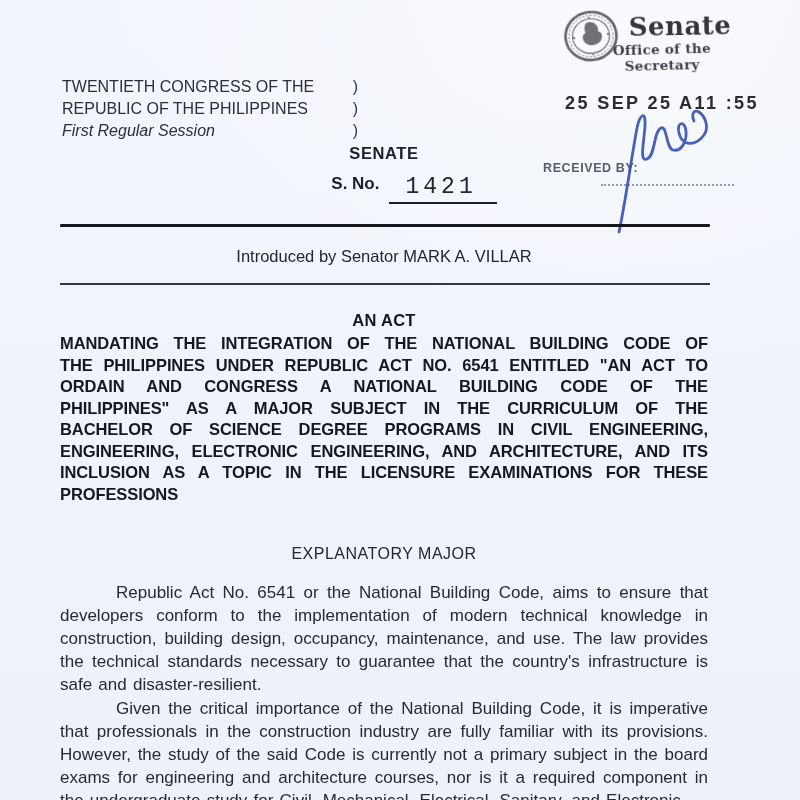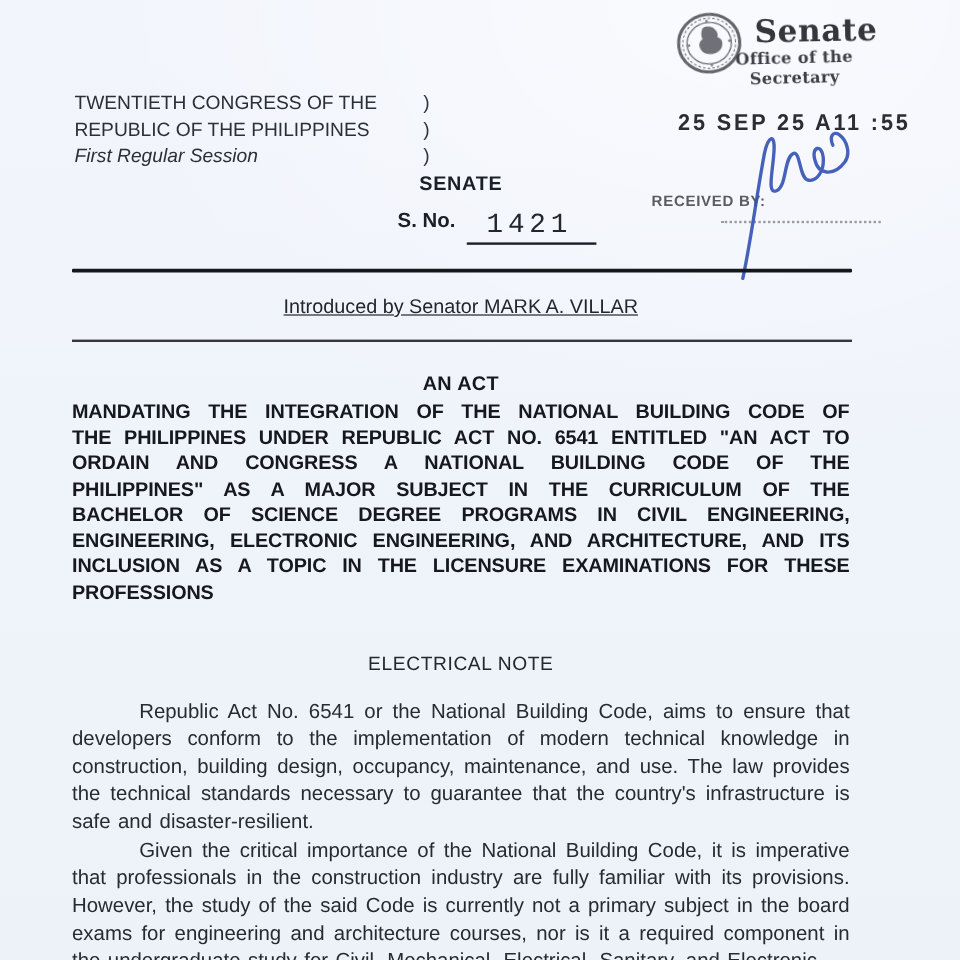--- a/index.html
+++ b/index.html
@@ -52,21 +52,21 @@
   .senate-heading{top:144px;text-align:center;font-weight:700;font-size:16.5px;letter-spacing:0.6px;color:#1b1f26;}
   .sno-row{top:174px;display:flex;justify-content:center;align-items:flex-start;transform:translateX(30px);}
   .sno-label{font-weight:700;font-size:17px;color:#1b1f26;}
   .sno-number{
     font-family:Liberation Mono, monospace;font-size:23px;letter-spacing:4px;color:#23262d;
     margin-left:10px;padding:0 20px 2px 16px;border-bottom:2.2px solid #1c1f25;
   }
 
   .divider1{left:60px;top:224px;width:650px;height:2.6px;background:#14171c;border-radius:1px;}
   .divider2{left:60px;top:283px;width:650px;height:2px;background:#34373e;}
-  .introduced{top:247px;text-align:center;font-size:16.5px;color:#22262e;text-decoration:underline;}
+  .introduced{top:247px;text-align:center;font-size:16.5px;color:#22262e;}
 
   
   .act-heading{top:311px;text-align:center;font-weight:700;font-size:16.5px;letter-spacing:0.3px;color:#15181e;}
   .act-title{top:333px;font-weight:700;font-size:16.5px;line-height:21.5px;letter-spacing:-0.1px;color:#15181e;}
   .act-title-line{text-align:justify;text-align-last:justify;}
   .act-title-line.last{text-align-last:left;}
 
   
   .exp-heading{top:545px;text-align:center;font-size:16px;letter-spacing:0.5px;color:#23272f;}
   .body-text{top:581px;font-size:17px;line-height:23px;word-spacing:1.5px;color:#262b33;}
@@ -129,19 +129,19 @@
       <div class="act-title-line">MANDATING THE INTEGRATION OF THE NATIONAL BUILDING CODE OF</div>
       <div class="act-title-line">THE PHILIPPINES UNDER REPUBLIC ACT NO. 6541 ENTITLED "AN ACT TO</div>
       <div class="act-title-line">ORDAIN AND CONGRESS A NATIONAL BUILDING CODE OF THE</div>
       <div class="act-title-line">PHILIPPINES" AS A MAJOR SUBJECT IN THE CURRICULUM OF THE</div>
       <div class="act-title-line">BACHELOR OF SCIENCE DEGREE PROGRAMS IN CIVIL ENGINEERING,</div>
       <div class="act-title-line">ENGINEERING, ELECTRONIC ENGINEERING, AND ARCHITECTURE, AND ITS</div>
       <div class="act-title-line">INCLUSION AS A TOPIC IN THE LICENSURE EXAMINATIONS FOR THESE</div>
       <div class="act-title-line last">PROFESSIONS</div>
     </div>
 
-  <div class="abs col exp-heading">ELECTRICAL NOTE</div>
+  <div class="abs col exp-heading">EXPLANATORY MAJOR</div>
   <div class="abs col body-text">
       <p class="body-para">Republic Act No. 6541 or the National Building Code, aims to ensure that developers conform to the implementation of modern technical knowledge in construction, building design, occupancy, maintenance, and use. The law provides the technical standards necessary to guarantee that the country's infrastructure is safe and disaster-resilient.</p>
       <p class="body-para last">Given the critical importance of the National Building Code, it is imperative that professionals in the construction industry are fully familiar with its provisions. However, the study of the said Code is currently not a primary subject in the board exams for engineering and architecture courses, nor is it a required component in the undergraduate study for Civil, Mechanical, Electrical, Sanitary, and Electronic</p>
     </div>
 
 </div>
 
 </body></html>

